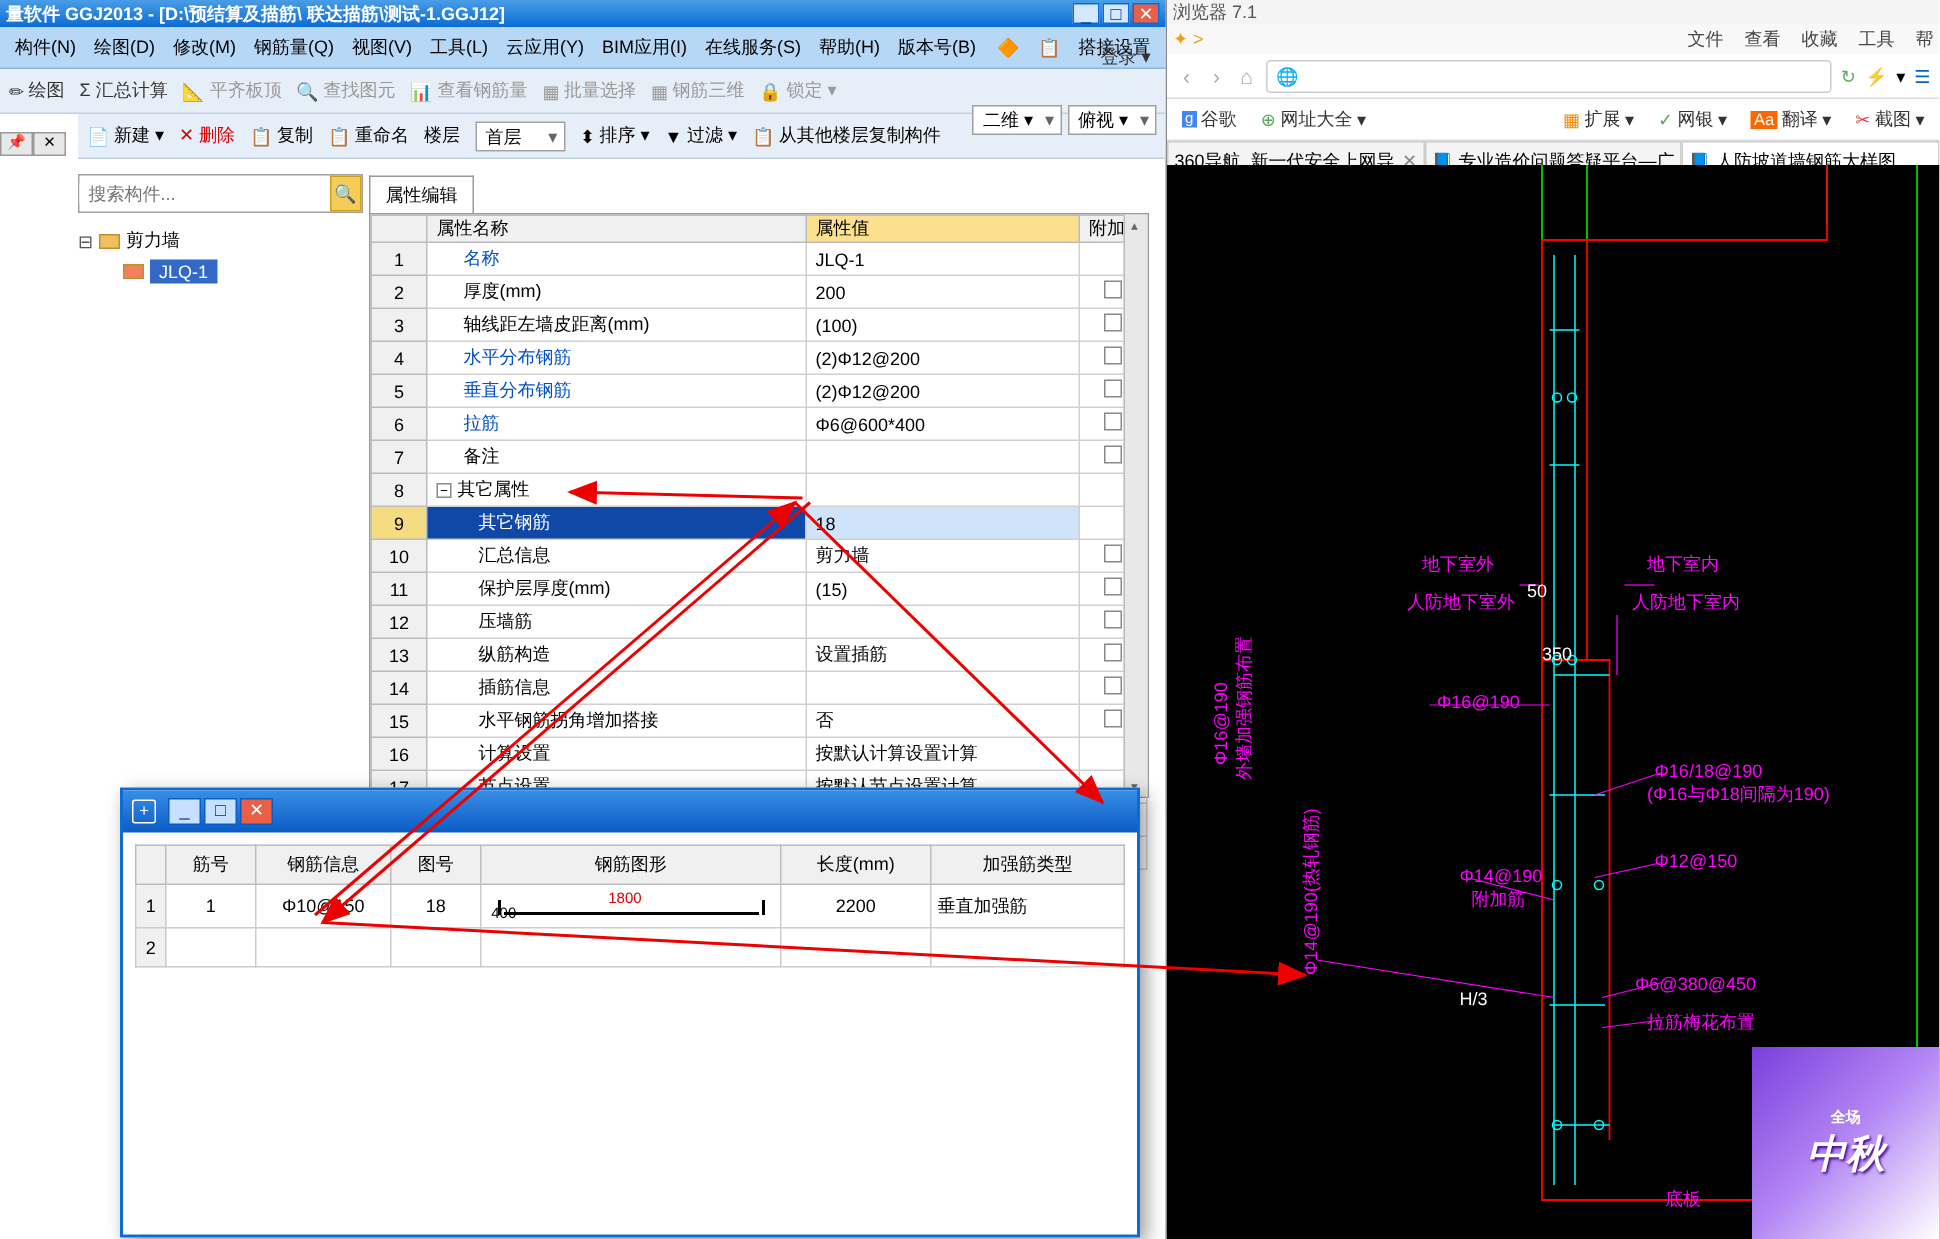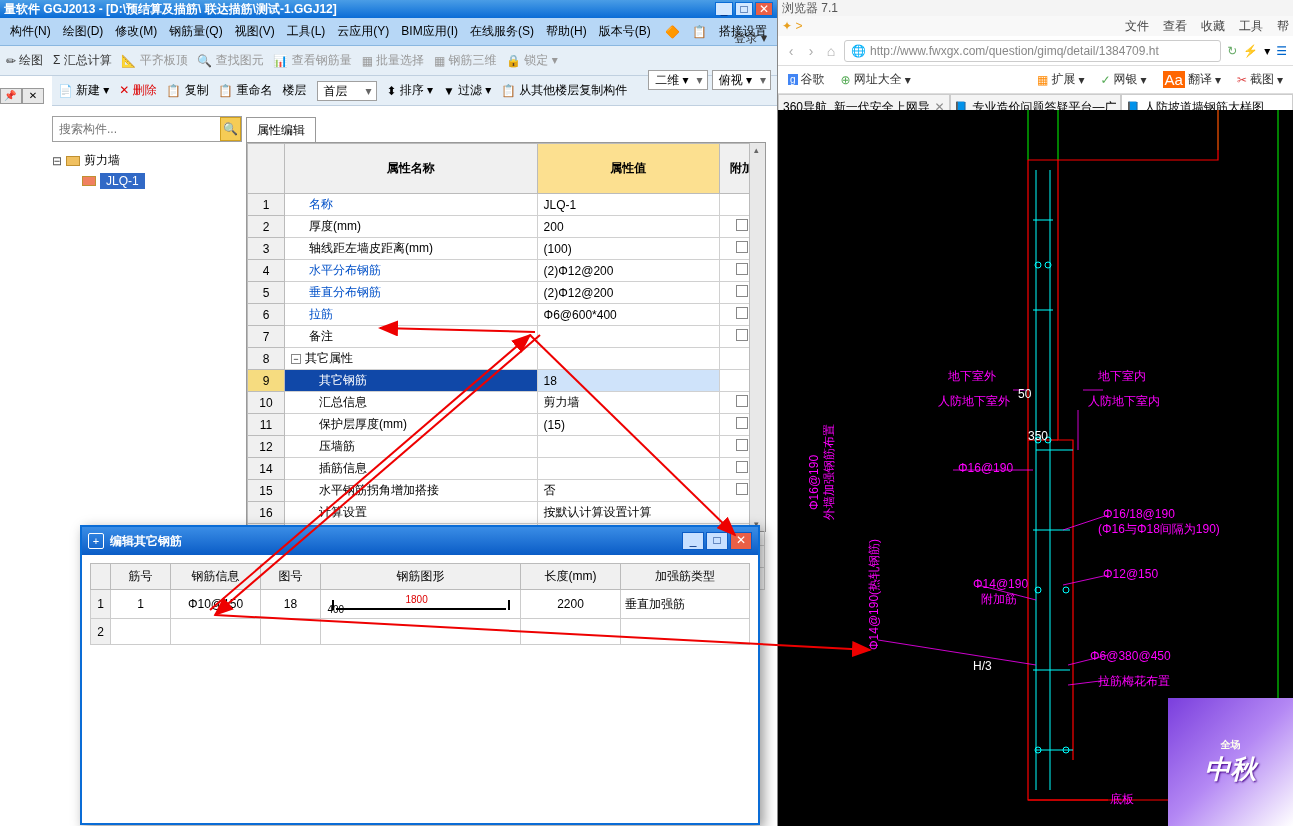--- a/index.html
+++ b/index.html
@@ -40,21 +40,21 @@
 .tree-item { display: flex; align-items: center; padding: 2px 0; gap: 4px; }
 .tree-expand { width: 10px; text-align: center; color: #555; }
 .tree-icon { width: 14px; height: 10px; background: #f0c060; border: 1px solid #c09030; }
 .tree-selected { background: #3169c6; color: #fff; padding: 1px 6px; }
 
 
 .prop-panel { position: absolute; left: 246px; top: 116px; width: 520px; height: 410px; }
 .prop-tab { display: inline-block; padding: 4px 10px; background: #fff; border: 1px solid #999; border-bottom: none; position: relative; top: 1px; }
 .prop-table-wrap { border: 1px solid #999; background: #fff; height: 390px; position: relative; }
 .prop-table { width: 100%; border-collapse: collapse; }
-.prop-table th { background: #f0f0f0; border: 1px solid #bbb; padding: 16px 6px; text-align: center; font-weight: bold; }
+.prop-table th { background: #f0f0f0; border: 1px solid #bbb; padding: 0 6px; text-align: left; font-weight: normal; }
 .prop-table th.val-head { background: #fce090; }
 .prop-table td { border: 1px solid #d0d0d0; padding: 2px 6px; height: 19px; }
 .prop-table td.rownum { background: #f0f0f0; text-align: center; width: 24px; border: 1px solid #bbb; }
 .prop-table td.name-cell { width: 180px; }
 .prop-table td.val-cell { width: 130px; }
 .prop-table td.attach-cell { width: 28px; text-align: center; }
 .prop-table .blue-text { color: #0050c8; }
 .prop-table tr.sel-row td.name-cell { background: #1048a8; color: #fff; }
 .prop-table tr.sel-row td.val-cell { background: #cfe3fa; }
 .prop-table tr.sel-row td.rownum { background: #f6dc80; }
@@ -274,20 +274,26 @@
               <td class="val-cell">(15)</td>
               <td class="attach-cell"><span class="checkbox"></span></td>
             </tr>
             <tr>
               <td class="rownum">12</td>
               <td class="name-cell"><span class="indent2">压墙筋</span></td>
               <td class="val-cell"></td>
               <td class="attach-cell"><span class="checkbox"></span></td>
             </tr>
             <tr>
+              <td class="rownum">13</td>
+              <td class="name-cell"><span class="indent2">纵筋构造</span></td>
+              <td class="val-cell">设置插筋</td>
+              <td class="attach-cell"><span class="checkbox"></span></td>
+            </tr>
+            <tr>
               <td class="rownum">14</td>
               <td class="name-cell"><span class="indent2">插筋信息</span></td>
               <td class="val-cell"></td>
               <td class="attach-cell"><span class="checkbox"></span></td>
             </tr>
             <tr>
               <td class="rownum">15</td>
               <td class="name-cell"><span class="indent2">水平钢筋拐角增加搭接</span></td>
               <td class="val-cell">否</td>
               <td class="attach-cell"><span class="checkbox"></span></td>
@@ -318,21 +324,20 @@
             </tr>
           </tbody>
       </table>
       <div class="scrollbar-v"></div>
     </div>
   </div>
 
   <div class="dialog">
     <div class="dlg-title">
       <span class="dlg-icon">+</span>
-      <span class="dlg-text">编辑其它钢筋</span>
       <span class="dlg-btn">_</span>
       <span class="dlg-btn">□</span>
       <span class="dlg-btn dlg-close">✕</span>
     </div>
     <div class="dlg-body">
       <table class="dlg-table">
         <tbody>
             <tr>
           <th class="rownum"></th>
           <th style="width:60px">筋号</th>
@@ -385,37 +390,36 @@
     <span>收藏</span>
     <span>工具</span>
     <span>帮</span>
   </div>
   <div class="brw-addr">
     <span class="brw-nav-btn">‹</span>
     <span class="brw-nav-btn">›</span>
     <span class="brw-nav-btn">⌂</span>
     <div class="brw-url">
       <span class="globe-icon">🌐</span>
-      <span>http://www.fwxgx.com/question/gimq/detail/1384709.ht</span>
     </div>
     <span style="color:#6a6">↻</span>
     <span>⚡</span>
     <span>▾</span>
     <span style="color:#06c">☰</span>
   </div>
   <div class="brw-bookmarks">
     <span class="bm-item">
         <span style="background:#4285f4;color:#fff;padding:0 2px;font-size:10px">g</span> 
         <span>谷歌</span>
       </span>
     <span class="bm-item"><span style="color:#5a5">⊕</span> <span>网址大全</span> ▾</span>
     <span style="flex:1"></span>
     <span class="bm-item"><span style="color:#f80">▦</span> <span>扩展</span> ▾</span>
     <span class="bm-item"><span style="color:#5a5">✓</span> <span>网银</span> ▾</span>
-    <span class="bm-item"><span style="background:#f60;color:#fff;padding:0 2px;font-size:15px">Aa</span> <span>翻译</span> ▾</span>
+    <span class="bm-item"><span style="background:#f60;color:#fff;padding:0 2px;font-size:11px">Aa</span> <span>翻译</span> ▾</span>
     <span class="bm-item"><span style="color:#d44">✂</span> <span>截图</span> ▾</span>
   </div>
   <div class="brw-tabs">
     <div class="brw-tab">
         <span>360导航_新一代安全上网导</span>
         <span class="tab-close">✕</span>
       </div>
     <div class="brw-tab">📘 <span>专业造价问题答疑平台—广</span><span class="tab-close">✕</span></div>
     <div class="brw-tab" style="background:#fff">📘 <span>人防坡道墙钢筋大样图</span></div>
   </div>

